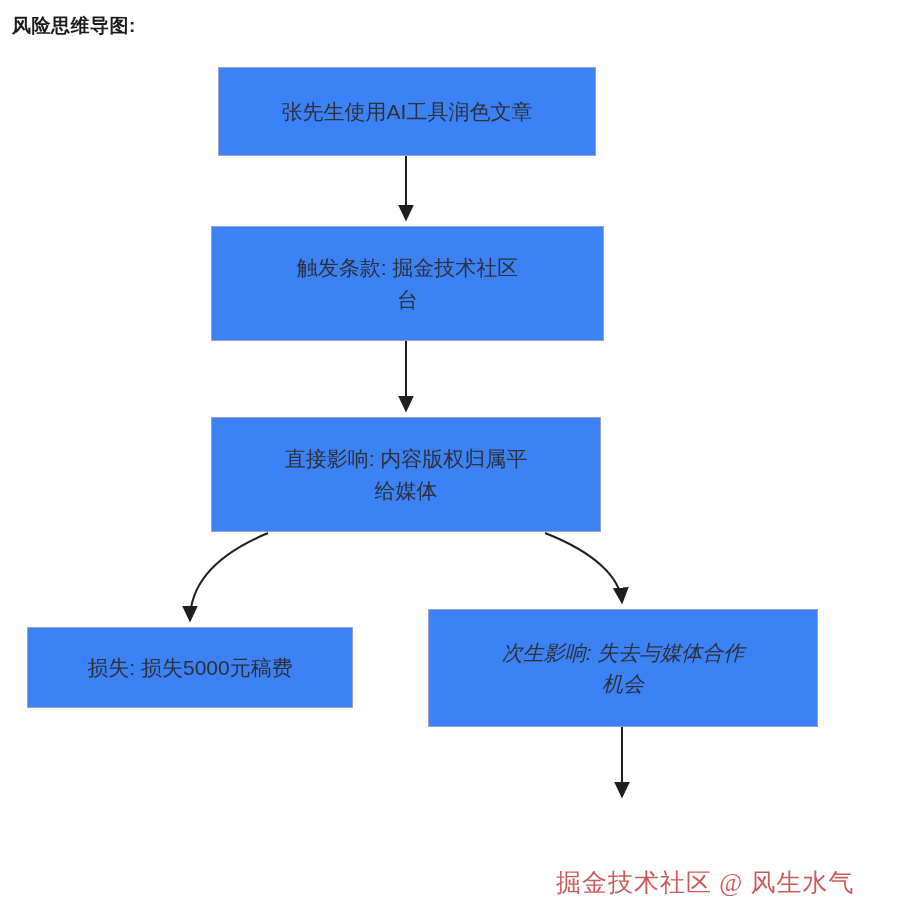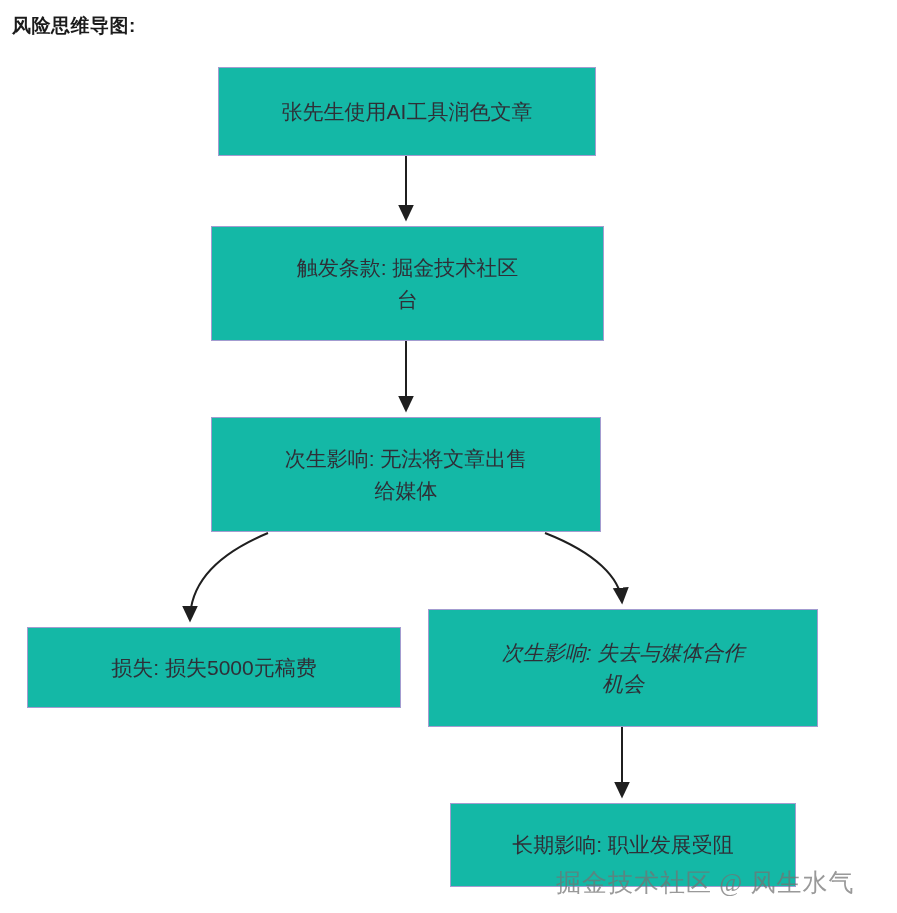--- a/index.html
+++ b/index.html
@@ -39,49 +39,49 @@
     left: 0;
     top: 0;
     width: 897px;
     height: 913px;
     pointer-events: none;
   }
 
   .node {
     position: absolute;
     box-sizing: border-box;
-    background: #14b8a6;
+    background: #3b82f6;
     border: 1.6px solid #a39cd0;
     display: flex;
     align-items: center;
     justify-content: center;
     text-align: center;
     color: #2f2f37;
     font-size: 21px;
     line-height: 1.5;
     padding: 4px 14px;
   }
   .node .node-label {
     display: block;
     white-space: pre-line;
   }
 
   #node-start   { left: 218px; top: 67px;  width: 378px; height: 89px; }
   #node-clause  { left: 211px; top: 226px; width: 393px; height: 115px; }
   #node-direct  { left: 211px; top: 417px; width: 390px; height: 115px; }
-  #node-loss    { left: 27px;  top: 627px; width: 374px; height: 81px; }
+  #node-loss    { left: 27px;  top: 627px; width: 326px; height: 81px; }
   #node-second  { left: 428px; top: 609px; width: 390px; height: 118px; font-style: italic; }
   #node-long    { left: 450px; top: 803px; width: 346px; height: 84px; }
 
   #watermark {
     position: absolute;
     left: 556px;
     top: 866px;
     font-size: 25px;
-    color: #737373;
+    color: #b91c1c;
     opacity: 0.72;
     white-space: nowrap;
     font-family: "Liberation Serif", "DejaVu Serif", serif;
     letter-spacing: 1px;
   }
 </style>
 </head>
 <body>
 
 <div id="page-title">风险思维导图:</div>
@@ -109,32 +109,29 @@
   <div class="node" id="node-start">
     <span class="node-label">张先生使用AI工具润色文章</span>
   </div>
 
   <div class="node" id="node-clause">
     <span class="node-label">触发条款: 掘金技术社区
 台</span>
   </div>
 
   <div class="node" id="node-direct">
-    <span class="node-label">次生影响: 无法将文章出售
+    <span class="node-label">直接影响: 内容版权归属平
 给媒体</span>
   </div>
 
   <div class="node" id="node-loss">
     <span class="node-label">损失: 损失5000元稿费</span>
   </div>
 
   <div class="node" id="node-second">
     <span class="node-label">次生影响: 失去与媒体合作
 机会</span>
   </div>
 
-  <div class="node" id="node-long">
-    <span class="node-label">长期影响: 职业发展受阻</span>
-  </div>
 
 </div>
 
 <div id="watermark">掘金技术社区 @ 风生水气</div>
 
 </body></html>

